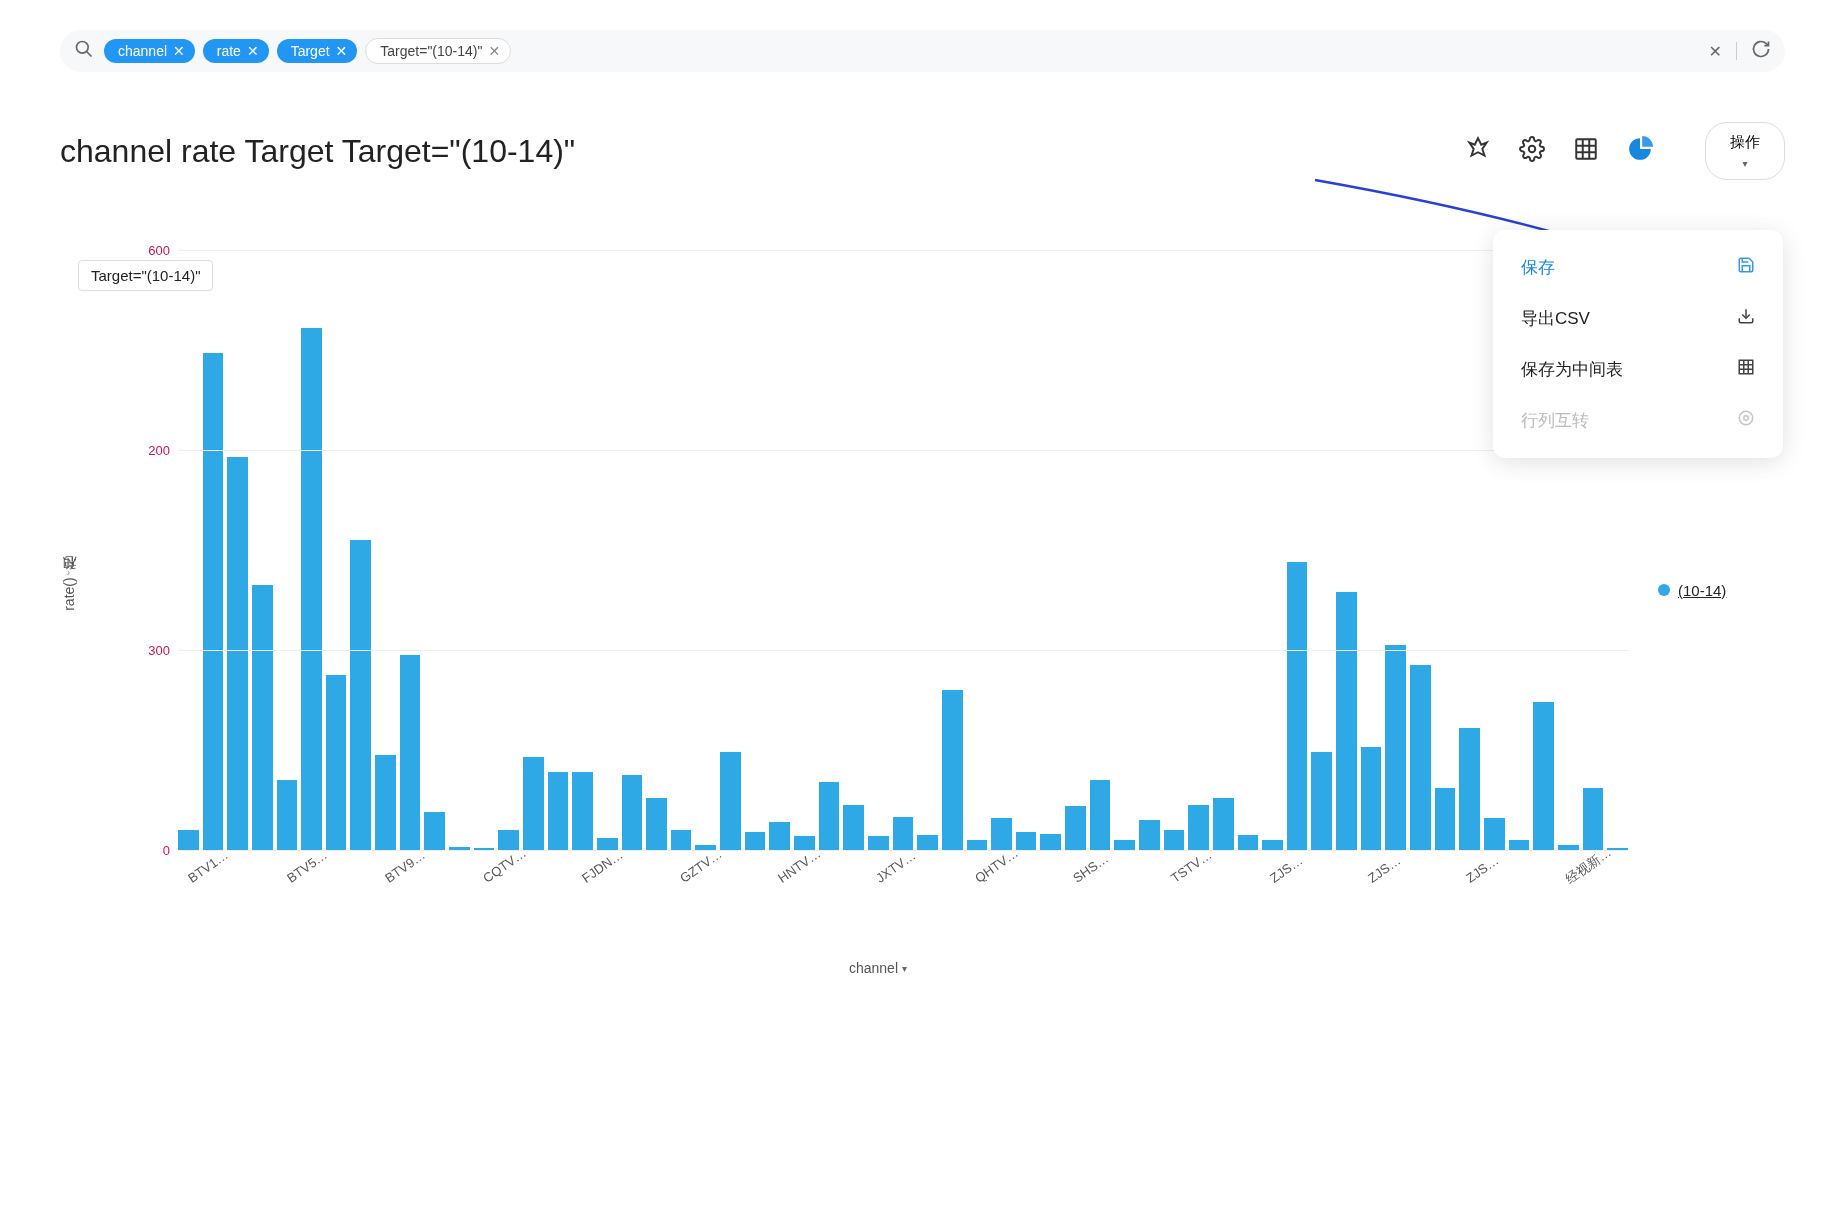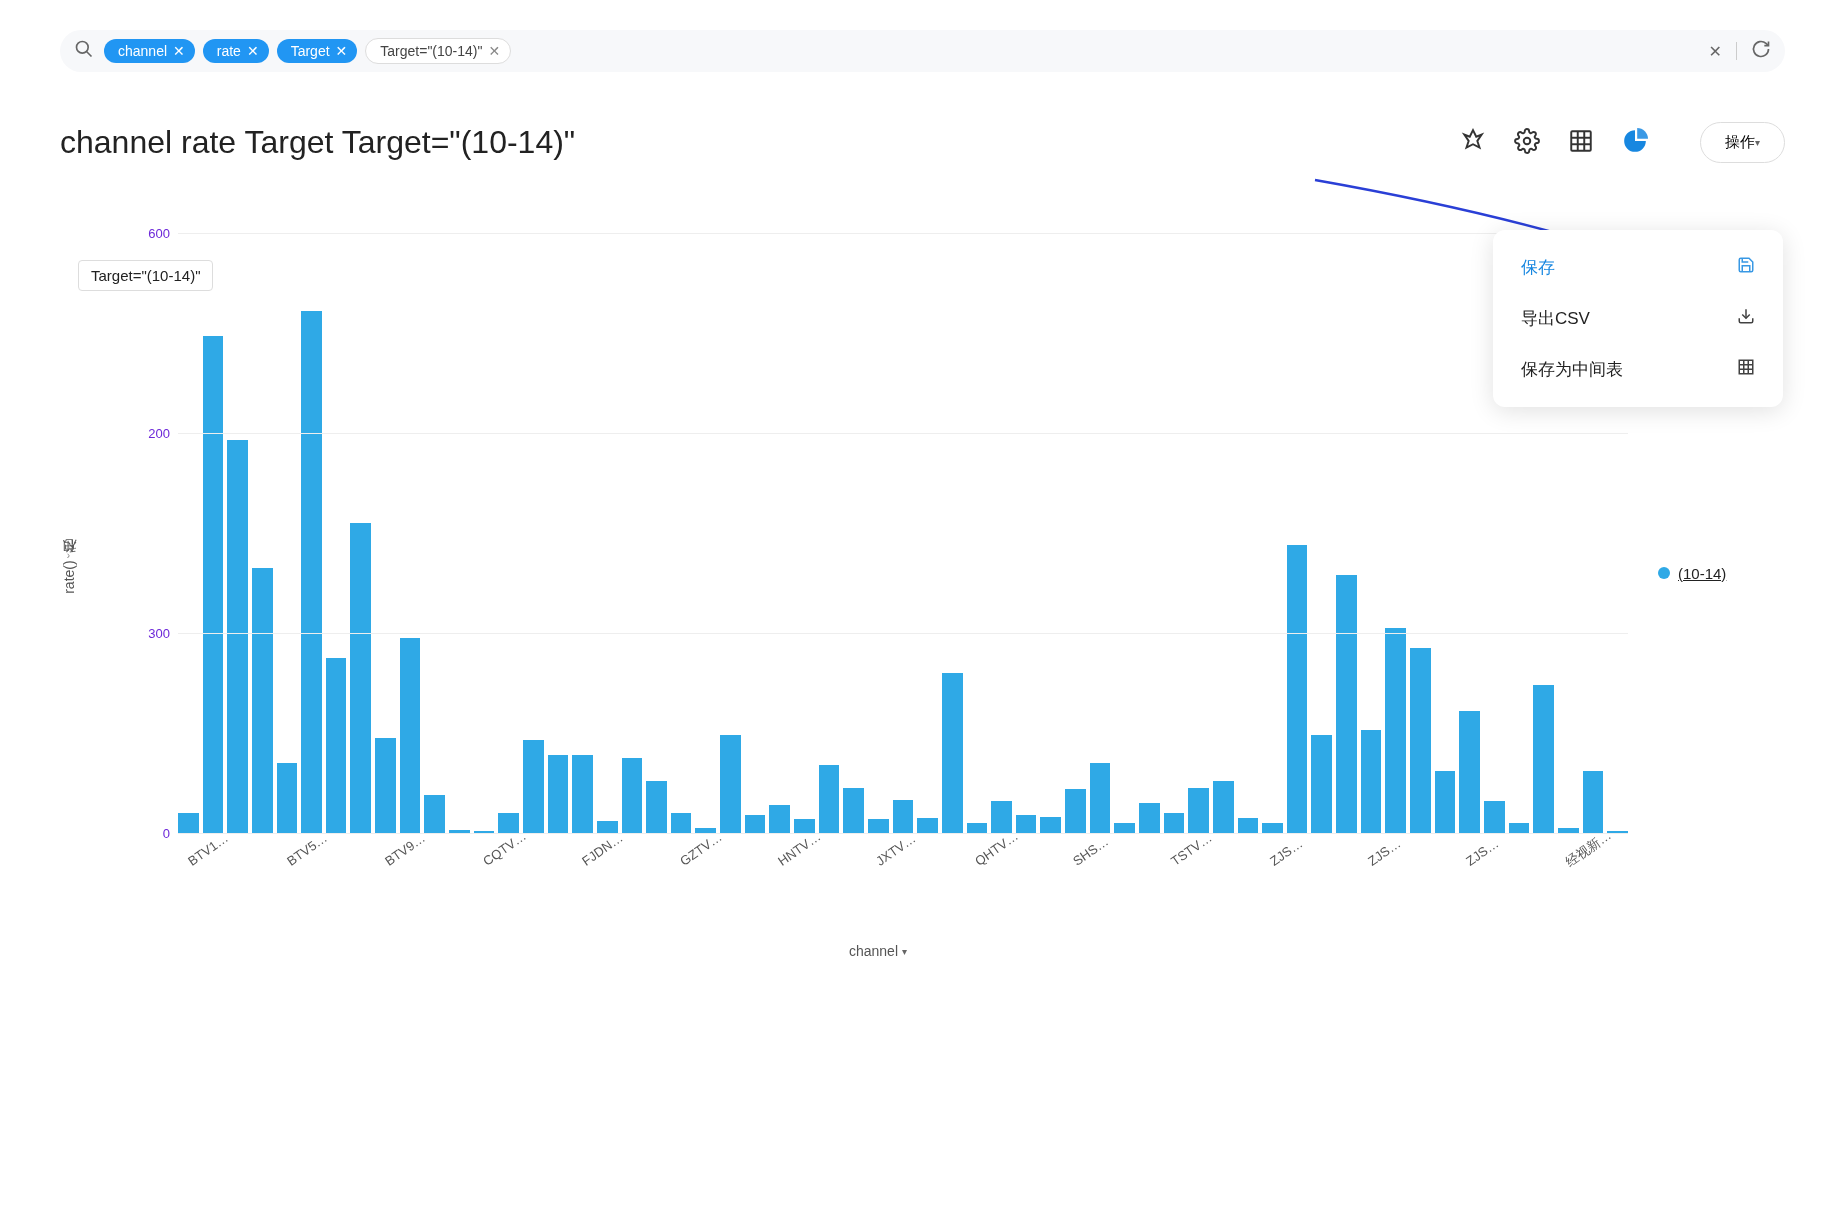--- a/index.html
+++ b/index.html
@@ -12,30 +12,30 @@
 .chip-blue .x { font-size: 14px; cursor: pointer; }
 .chip-grey { background: #fff; border: 1px solid #ddd; border-radius: 16px; padding: 4px 10px 4px 14px; display: flex; align-items: center; gap: 6px; font-size: 14px; color: #444; }
 .chip-grey .x { color: #888; }
 .search-actions { display: flex; align-items: center; gap: 14px; color: #666; }
 .search-divider { width: 1px; height: 18px; background: #ccc; }
 .header-row { display: flex; align-items: center; margin-top: 50px; }
 .title { font-size: 32px; font-weight: 400; flex: 1; }
 .header-icons { display: flex; align-items: center; gap: 28px; }
 .hi { color: #333; }
 .hi.active { color: #1787e0; }
-.action-btn { border: 1px solid #ddd; border-radius: 22px; padding: 10px 24px; display: flex; align-items: center; gap: 0; font-size: 15px; background: #fff; cursor: pointer; margin-left: 24px; }
+.action-btn { border: 1px solid #ddd; border-radius: 22px; padding: 10px 24px; display: flex; align-items: center; gap: 6px; font-size: 15px; background: #fff; cursor: pointer; margin-left: 24px; flex-direction: column; }
 .chevron-down { font-size: 10px; color: #666; }
 .chart-wrap { margin-top: 30px; display: flex; }
 .yaxis-label { writing-mode: vertical-rl; transform: rotate(180deg); font-size: 14px; color: #555; align-self: center; display: flex; align-items: center; gap: 4px; }
 .yaxis-label .chev { transform: rotate(90deg); font-size: 10px; color: #888; }
 .tag-box { position: absolute; top: 260px; left: 78px; border: 1px solid #ddd; border-radius: 4px; padding: 6px 12px; background: #fff; font-size: 15px; }
 .plot-area { position: relative; width: 1520px; height: 760px; margin-left: 40px; }
 .plot-inner { position: absolute; left: 60px; top: 40px; right: 10px; bottom: 120px; }
 .gridline { position: absolute; left: 0; right: 0; height: 1px; background: #eee; }
-.ytick { position: absolute; left: -44px; transform: translateY(-50%); font-size: 13px; color: #6d28d9; text-align: right; width: 36px; }
+.ytick { position: absolute; left: -44px; transform: translateY(-50%); font-size: 13px; color: #be185d; text-align: right; width: 36px; }
 .bars { position: absolute; inset: 0; display: flex; align-items: flex-end; gap: 4px; }
 .bar { flex: 1; background: #2fa9e6; }
 .xticks { position: absolute; left: 60px; right: 10px; bottom: 0; height: 110px; display: flex; }
 .xtick { flex: 1; position: relative; }
 .xtick span { position: absolute; left: 50%; top: 10px; transform: rotate(-35deg) translateX(-6px); transform-origin: left top; font-size: 13px; color: #555; white-space: nowrap; }
 .xaxis-label { position: absolute; bottom: -6px; left: 50%; transform: translateX(-50%); font-size: 14px; color: #555; display: flex; align-items: center; gap: 4px; }
 .legend { display: flex; align-items: center; gap: 8px; font-size: 15px; align-self: center; margin-left: 20px; text-decoration: underline; }
 .legend-dot { width: 12px; height: 12px; border-radius: 50%; background: #2fa9e6; }
 .dropdown { position: absolute; top: 230px; right: 62px; width: 290px; background: #fff; border-radius: 12px; box-shadow: 0 4px 24px rgba(0,0,0,0.12); padding: 12px 0; }
 .dd-item { display: flex; align-items: center; justify-content: space-between; padding: 14px 28px; font-size: 17px; cursor: pointer; }
@@ -333,15 +333,22 @@
   <div class="dd-item">
     <span>保存为中间表</span>
     <span class="dd-icon"><svg width="18" height="18" viewBox="0 0 24 24" fill="none" stroke="currentColor" stroke-width="2">
             <rect x="3" y="3" width="18" height="18"></rect>
             <line x1="3" y1="9" x2="21" y2="9"></line>
             <line x1="3" y1="15" x2="21" y2="15"></line>
             <line x1="9" y1="3" x2="9" y2="21"></line>
             <line x1="15" y1="3" x2="15" y2="21"></line>
           </svg></span>
   </div>
+  <div class="dd-item disabled">
+    <span>行列互转</span>
+    <span class="dd-icon"><svg width="18" height="18" viewBox="0 0 24 24" fill="none" stroke="currentColor" stroke-width="2">
+            <circle cx="12" cy="12" r="3"></circle>
+            <circle cx="12" cy="12" r="9"></circle>
+          </svg></span>
+  </div>
 </div>
 
 </div>
 
 </body></html>

